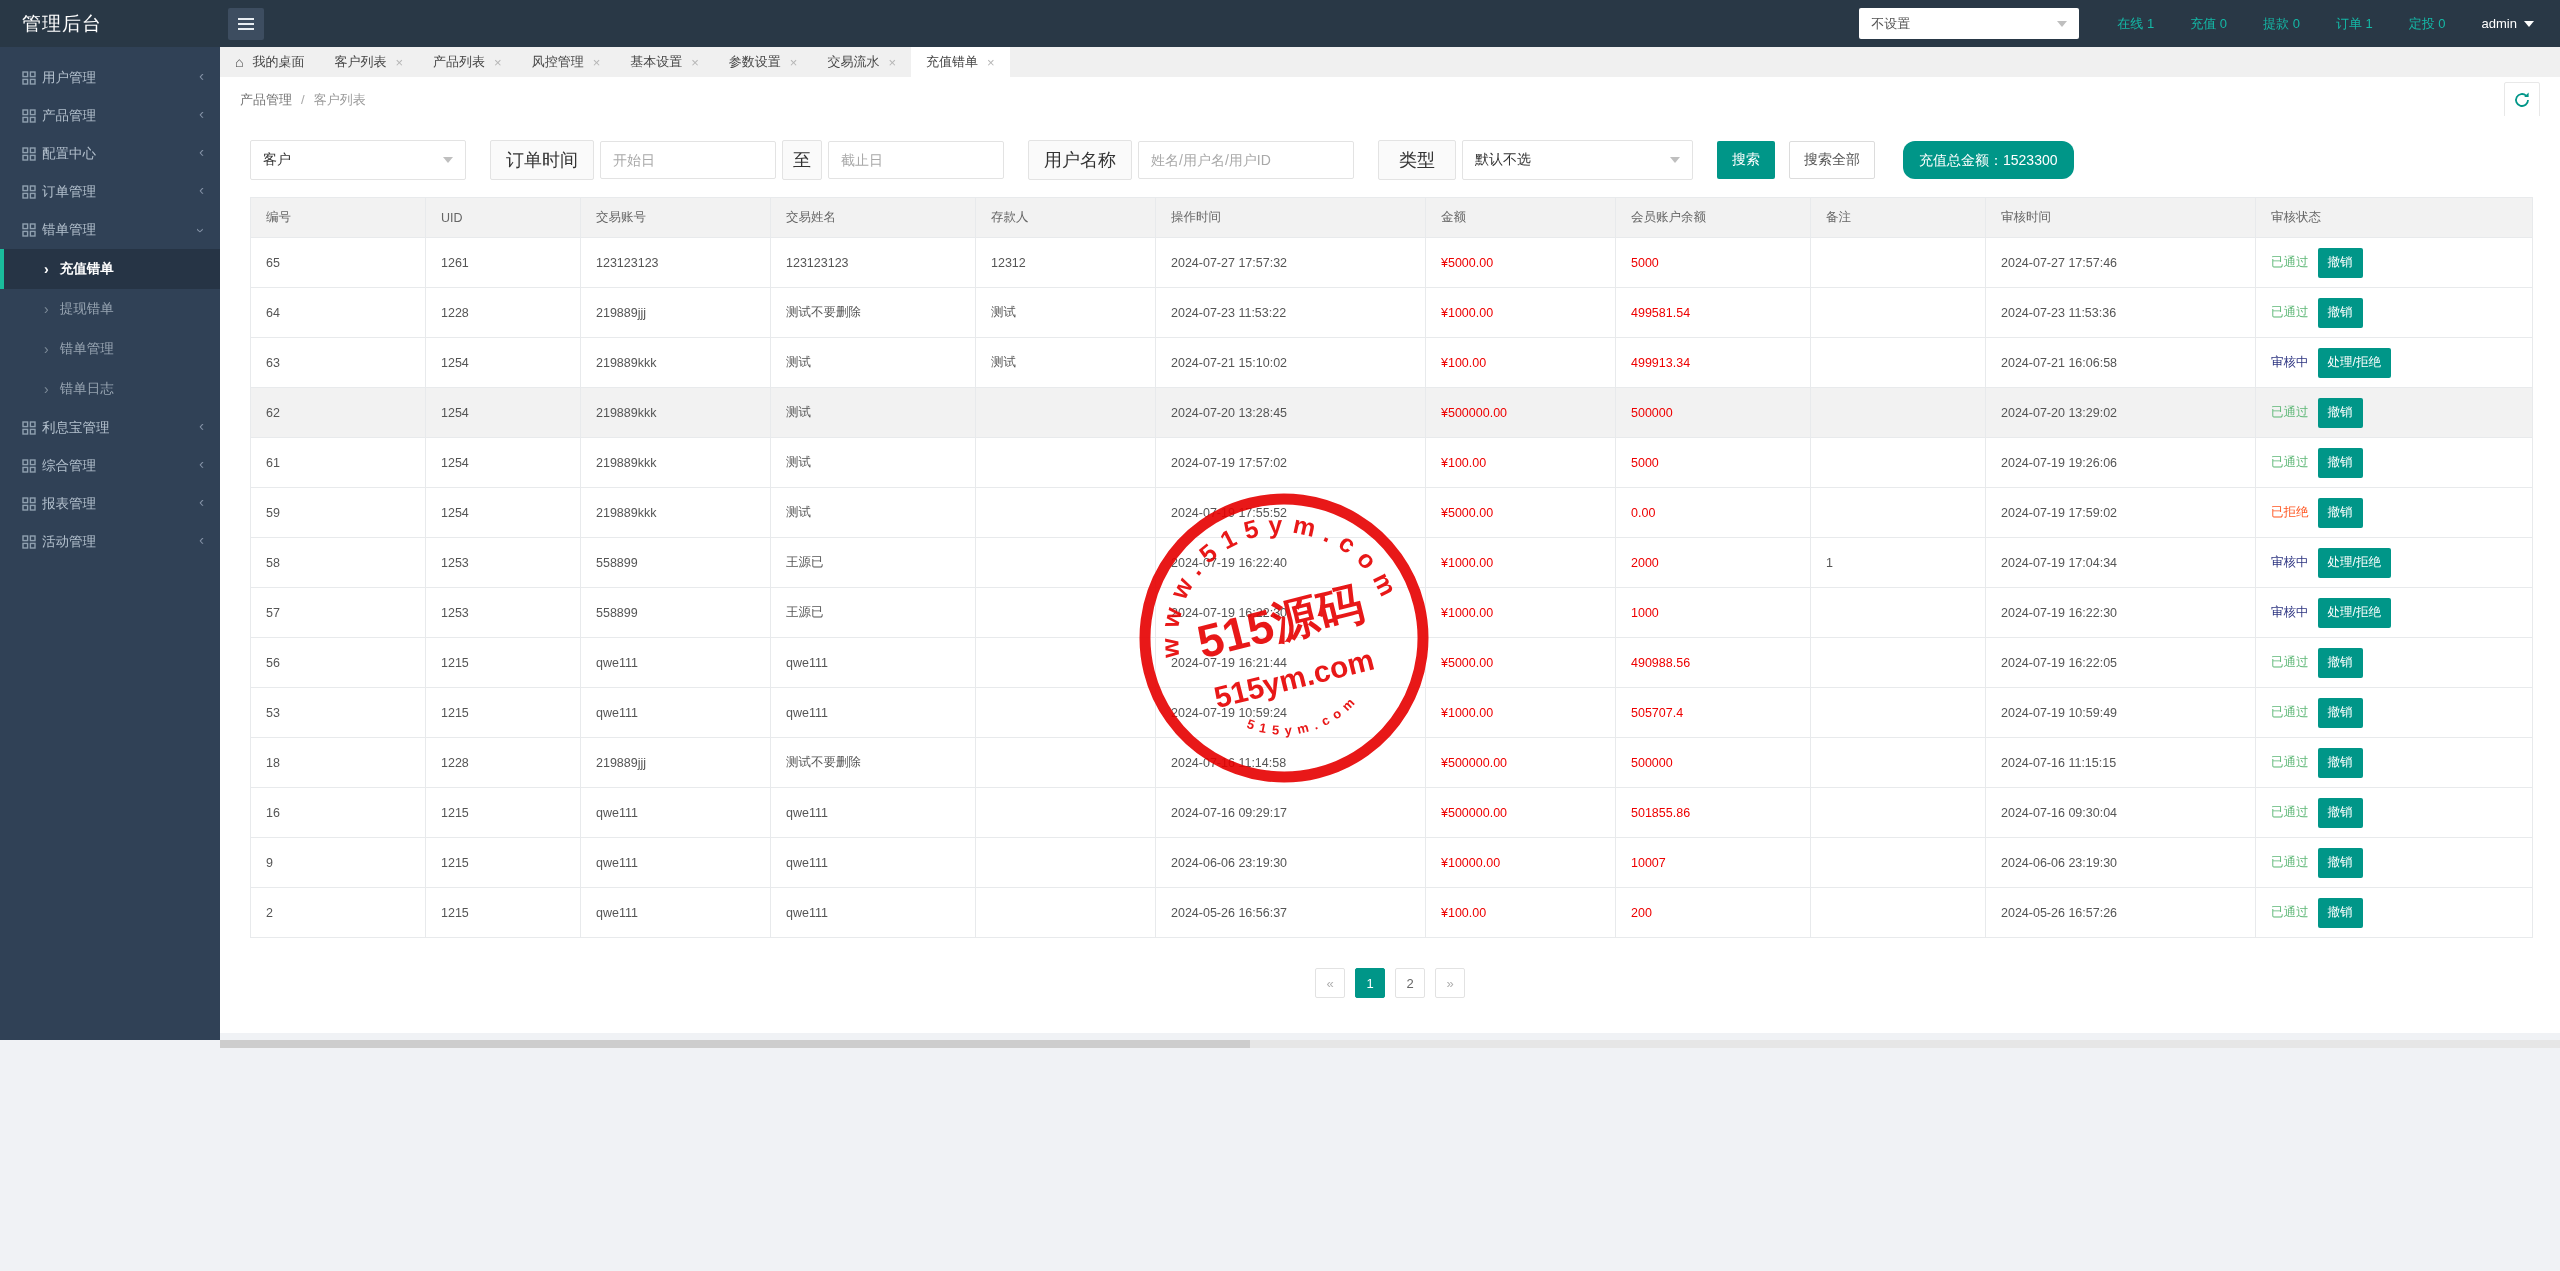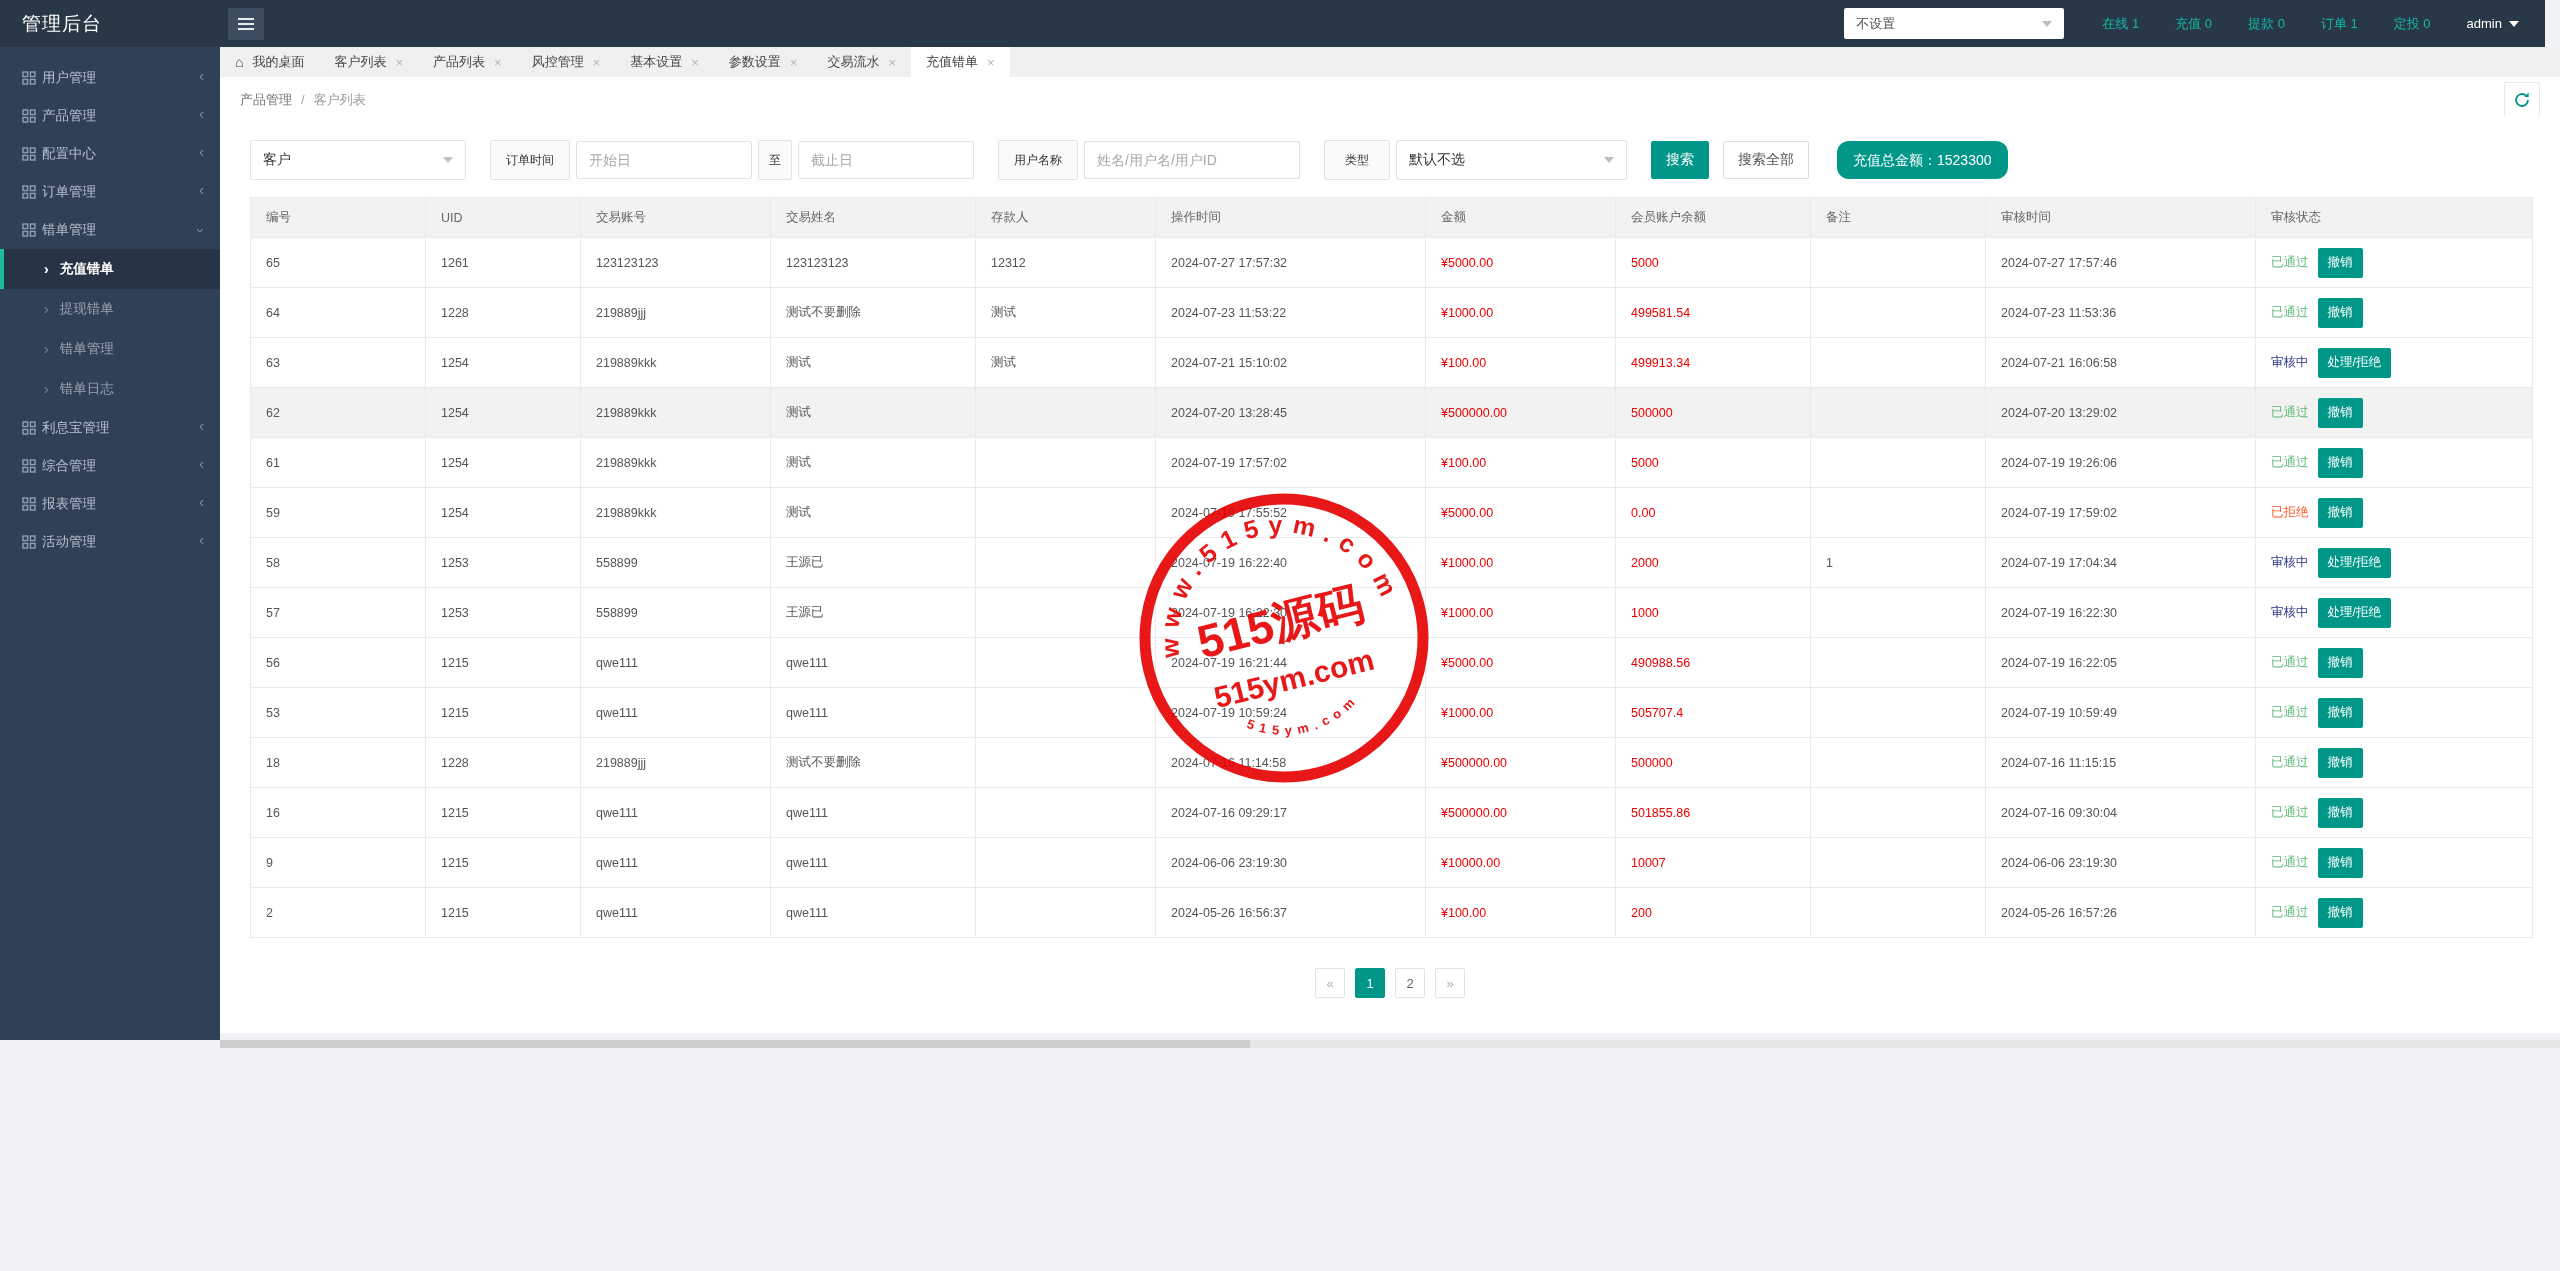--- a/index.html
+++ b/index.html
@@ -1,20 +1,20 @@
 <!DOCTYPE html>
 <html style="--teal: #009688; --red: #ee0000; --green: #5FB878; --pending: #2d3480; --reject: #ff5722; --stamp: #e60000;"><head>
 <meta charset="utf-8">
 <style>
   html,body{margin:0;padding:0;}
   .app{position:relative;width:2560px;height:1271px;background:#f0f2f5;overflow:hidden;
        font-family:"Liberation Sans","DejaVu Sans",sans-serif;}
 
   
-  .header{position:absolute;left:220px;right:15px;top:0;height:47px;background:#293846;
+  .header{position:absolute;left:220px;right:0;top:0;height:47px;background:#293846;
           display:flex;align-items:center;}
   .hamb{width:36px;height:32px;margin-left:8px;background:#3d4d60;border-radius:2px;
         display:flex;flex-direction:column;justify-content:center;align-items:center;gap:3px;cursor:pointer;}
   .hamb i{display:block;width:16px;height:2px;background:#e8edf2;}
   .h-right{margin-left:auto;display:flex;align-items:center;}
   .h-select{width:196px;height:31px;background:#fff;border-radius:2px;display:flex;align-items:center;
             padding:0 12px;color:#555;font-size:13px;margin-right:38px;cursor:pointer;}
   .caret{width:0;height:0;border-left:5px solid transparent;border-right:5px solid transparent;
          border-top:6px solid #bfbfbf;margin-left:auto;}
   .caret.white{border-top-color:#fff;margin-left:7px;}
@@ -53,21 +53,21 @@
   .crumb.last{color:#9b9b9b;}
   .refresh{margin-left:auto;width:34px;height:34px;border:1px solid #e8e8e8;border-radius:2px;background:#fff;
            display:flex;align-items:center;justify-content:center;cursor:pointer;}
 
   
   .content{position:absolute;left:220px;right:0;top:116px;height:917px;background:#fff;}
   .filters{display:flex;align-items:center;margin:24px 0 0 30px;}
   .fsel{width:190px;height:38px;border:1px solid #e3e3e3;border-radius:2px;display:flex;align-items:center;
         padding:0 12px;font-size:14px;color:#333;background:#fff;cursor:pointer;}
   .flabel{height:38px;line-height:38px;border:1px solid #e3e3e3;background:#fafafa;padding:0 15px;
-          font-size:12px;color:#333;border-radius:2px;white-space:nowrap;}
+          font-size:18px;color:#333;border-radius:2px;white-space:nowrap;}
   .finput{height:36px;border:1px solid #e3e3e3;border-radius:2px;padding:0 12px;font-size:14px;color:#333;outline:none;}
   .finput::placeholder{color:#a9a9a9;}
   .g6{margin-left:6px;} .g24{margin-left:24px;}
   .btn-search{height:38px;padding:0 15px;background:var(--teal);color:#fff;font-size:14px;border:none;
               border-radius:2px;margin-left:24px;cursor:pointer;}
   .btn-searchall{height:38px;padding:0 14px;background:#fff;border:1px solid #dcdcdc;color:#555;font-size:14px;
                  border-radius:2px;margin-left:14px;cursor:pointer;}
   .badge-total{height:38px;line-height:38px;padding:0 16px;background:var(--teal);color:#fff;font-size:14px;
                border-radius:12px;margin-left:28px;white-space:nowrap;}
 

